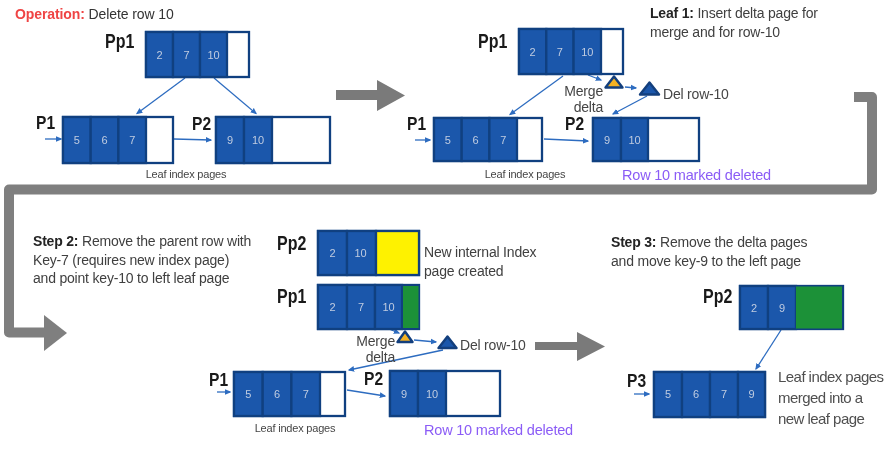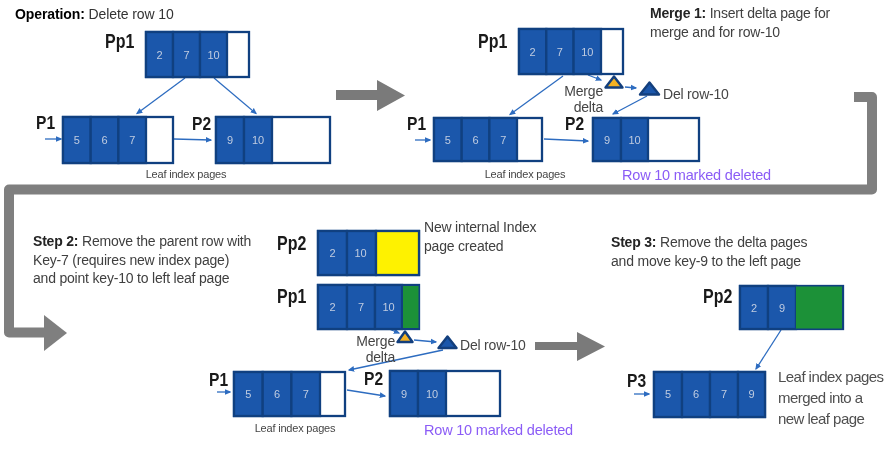--- a/index.html
+++ b/index.html
@@ -152,39 +152,39 @@
       <text x="432" y="398">10</text>
     <text x="754" y="312">2</text>
       <text x="782" y="312">9</text>
     <text x="668" y="398">5</text>
       <text x="696" y="398">6</text>
       <text x="724" y="398">7</text>
       <text x="751.5" y="398">9</text>
   </g>
 </svg>
 
-<div class="t" style="left:15px;top:6px;font-size:14px;letter-spacing:-0.1px;color:#333;"><b style="color:#000000;">Operation:</b> Delete row 10</div>
+<div class="t" style="left:15px;top:6px;font-size:14px;letter-spacing:-0.1px;color:#333;"><b style="color:#ef4444;">Operation:</b> Delete row 10</div>
 
 <div class="lbl big" style="left:105px;top:30px;">Pp1</div>
 <div class="lbl" style="left:36px;top:112px;">P1</div>
 <div class="lbl" style="left:192px;top:113px;">P2</div>
 <div class="cap" style="left:130px;top:168px;width:112px;text-align:center;">Leaf index pages</div>
 
-<div class="t step" style="left:650px;top:4px;width:190px;"><b>Merge 1:</b> Insert delta page for<br>merge and for row-10</div>
+<div class="t step" style="left:650px;top:4px;width:190px;"><b>Leaf 1:</b> Insert delta page for<br>merge and for row-10</div>
 <div class="lbl big" style="left:478px;top:30px;">Pp1</div>
 <div class="lbl" style="left:407px;top:113px;">P1</div>
 <div class="lbl" style="left:565px;top:113px;">P2</div>
 <div class="tri" style="left:543px;top:83px;width:60px;text-align:right;">Merge delta</div>
 <div class="tri" style="left:663px;top:86px;">Del row-10</div>
 <div class="cap" style="left:469px;top:168px;width:112px;text-align:center;">Leaf index pages</div>
 <div class="cap15" style="left:622px;top:167px;">Row 10 marked deleted</div>
 
 <div class="t step" style="left:33px;top:232px;width:232px;"><b>Step 2:</b> Remove the parent row with<br>Key-7 (requires new index page)<br>and point key-10 to left leaf page</div>
 <div class="lbl big" style="left:277px;top:232px;">Pp2</div>
-<div class="t step" style="left:424px;top:218px;width:140px;">New internal Index<br>page created</div>
+<div class="t step" style="left:424px;top:243px;width:140px;">New internal Index<br>page created</div>
 <div class="lbl big" style="left:277px;top:285px;">Pp1</div>
 <div class="tri" style="left:335px;top:333px;width:60px;text-align:right;">Merge delta</div>
 <div class="tri" style="left:460px;top:337px;">Del row-10</div>
 <div class="lbl" style="left:209px;top:369px;">P1</div>
 <div class="lbl" style="left:364px;top:368px;">P2</div>
 <div class="cap" style="left:239px;top:422px;width:112px;text-align:center;">Leaf index pages</div>
 <div class="cap15" style="left:424px;top:422px;">Row 10 marked deleted</div>
 
 <div class="t step" style="left:611px;top:233px;width:215px;"><b>Step 3:</b> Remove the delta pages<br>and move key-9 to the left page</div>
 <div class="lbl big" style="left:703px;top:285px;">Pp2</div>

